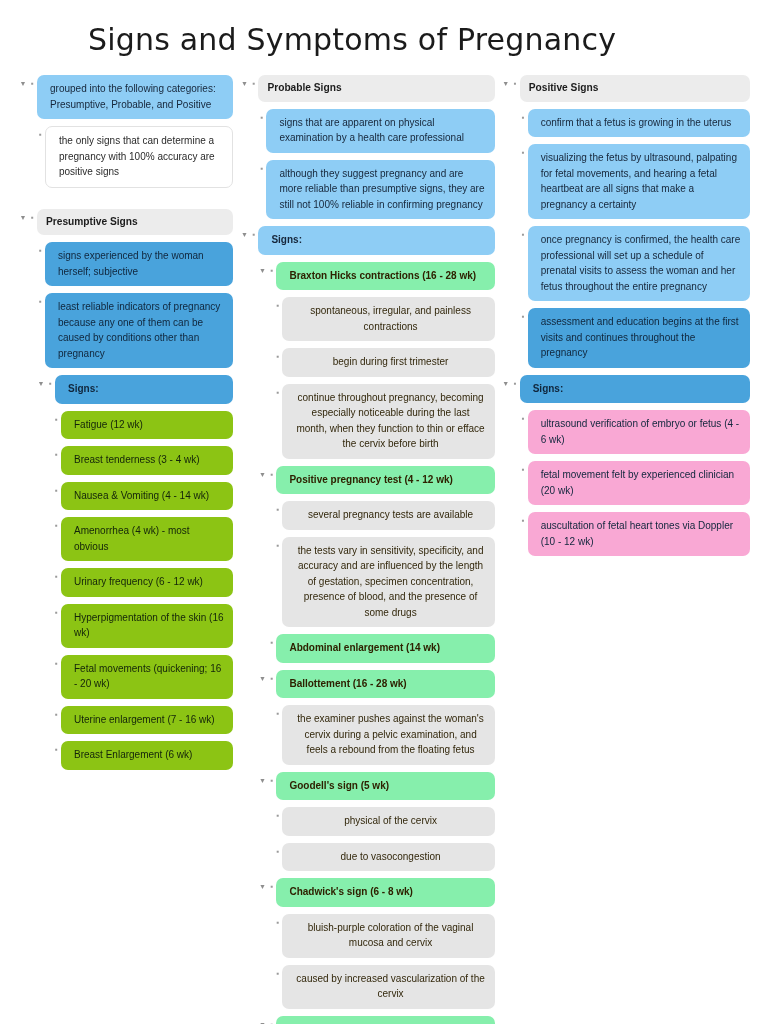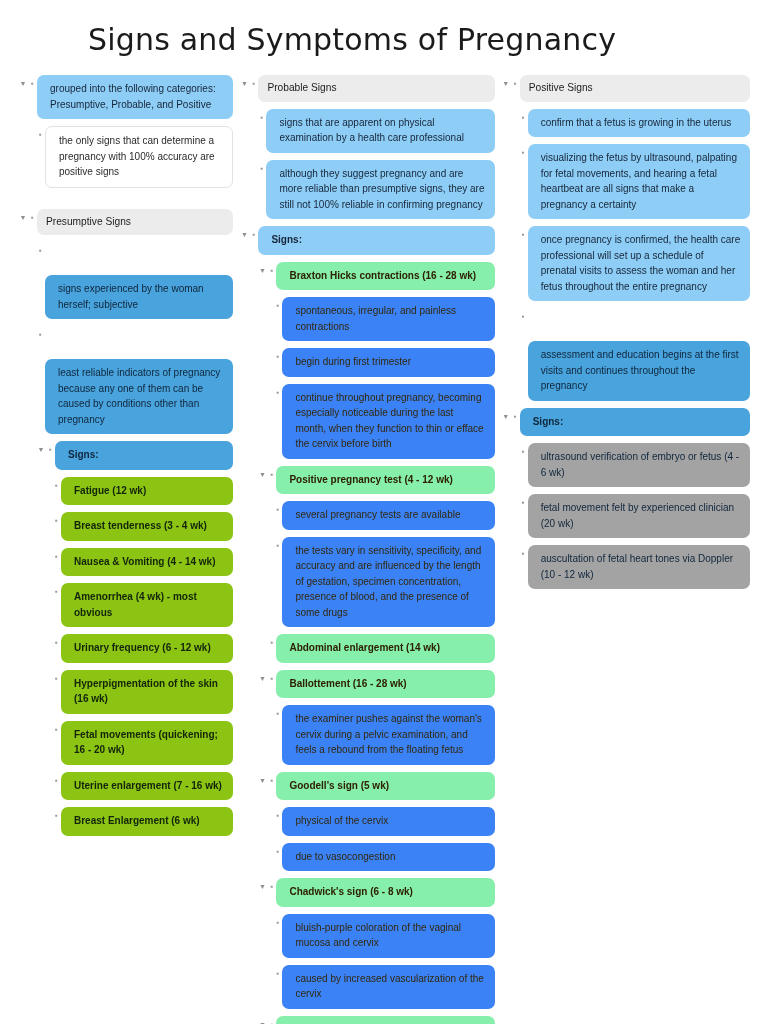--- a/index.html
+++ b/index.html
@@ -65,29 +65,29 @@
   .box{
     flex:1 1 auto;
     border-radius:7px;
     padding:6px 9px 7px 13px;
     font-size:10px;
     line-height:1.55;
     box-sizing:border-box;
   }
 
   
-  .c-grey{background:#ececec;color:#1c1c1c;font-size:10.2px;font-weight:400;padding:5px 24px 6px 9px;}
+  .c-grey{background:#ececec;color:#1c1c1c;font-size:10.2px;font-weight:700;padding:5px 24px 6px 9px;}
   .c-white{background:#ffffff;border:1px solid #e2e2e2;color:#2a2a2a;}
   .c-lblue{background:#8ecdf5;color:#16263a;}
-  .c-mblue{background:#49a3dc;color:#10263c;margin-top:33px;}
+  .c-mblue{background:#49a3dc;color:#10263c;}
   .c-mblue-b{background:#49a3dc;color:#10263c;font-weight:bold;}
-  .c-cyan{background:#a3a3a3;color:#10263c;}
-  .c-green{background:#8cc414;color:#13240a;font-weight:bold;}
+  .c-cyan{background:#f9a8d4;color:#10263c;}
+  .c-green{background:#8cc414;color:#13240a;font-weight:normal;}
   .c-amber{background:#86efac;color:#2e2100;font-weight:bold;}
-  .c-lamber{background:#3b82f6;color:#33280c;}
+  .c-lamber{background:#e5e5e5;color:#33280c;text-align:center;}
 
   .indent1{margin-left:18px;}
   .indent2{margin-left:34px;}
   .indent3{margin-left:18px;}
   .gap{height:14px;}
 </style>
 </head>
 <body>
 
 <div class="page">

